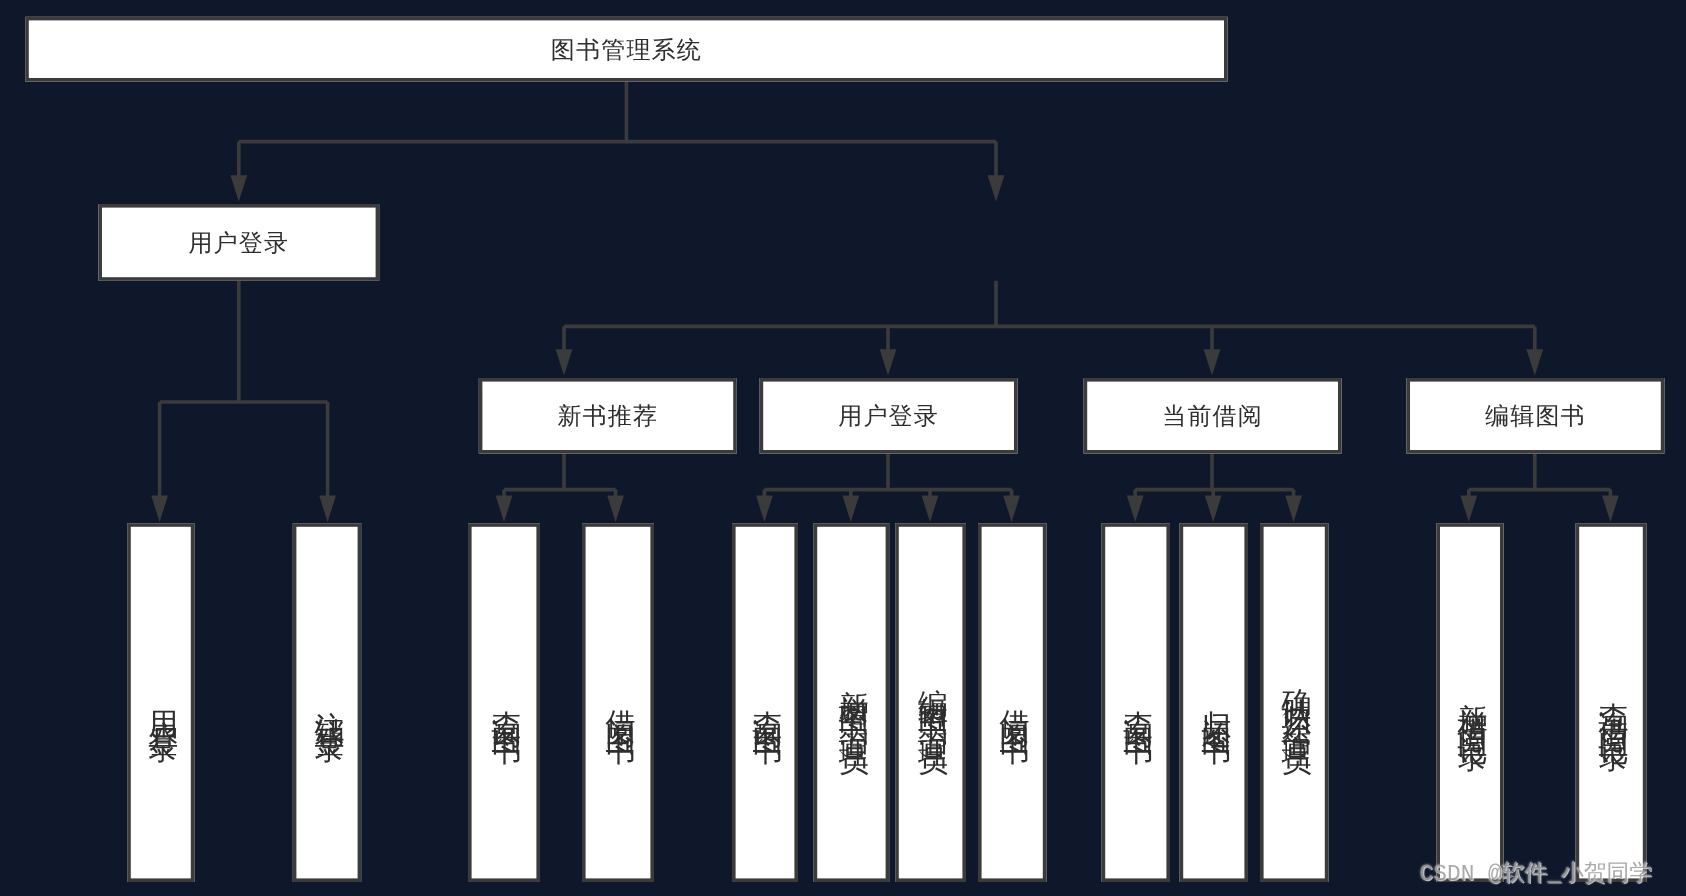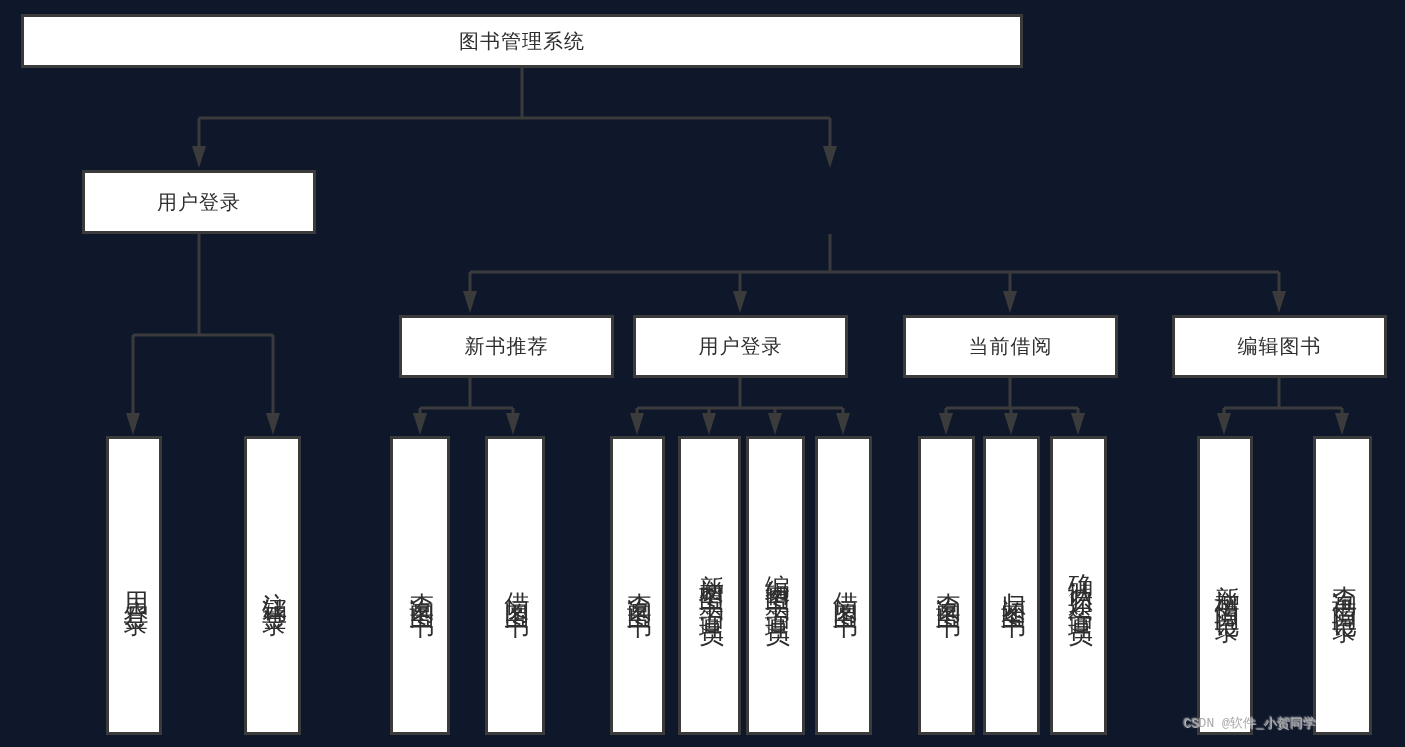--- a/index.html
+++ b/index.html
@@ -33,21 +33,21 @@
     line-height: 1;
     font-size: 25px;
     letter-spacing: 7px;
     color: #2e2e2e;
     white-space: nowrap;
   }
   .watermark {
     position: absolute;
     left: 1183px;
     top: 714px;
-    font-size: 13px;
+    font-size: 19px;
     color: #a0a0a0;
     opacity: 0.9;
     white-space: nowrap;
     text-shadow: 0 0 2px #ffffff, 1px 1px 0 rgba(255,255,255,0.7);
     z-index: 5;
   }
 </style>
 </head>
 <body>
 

